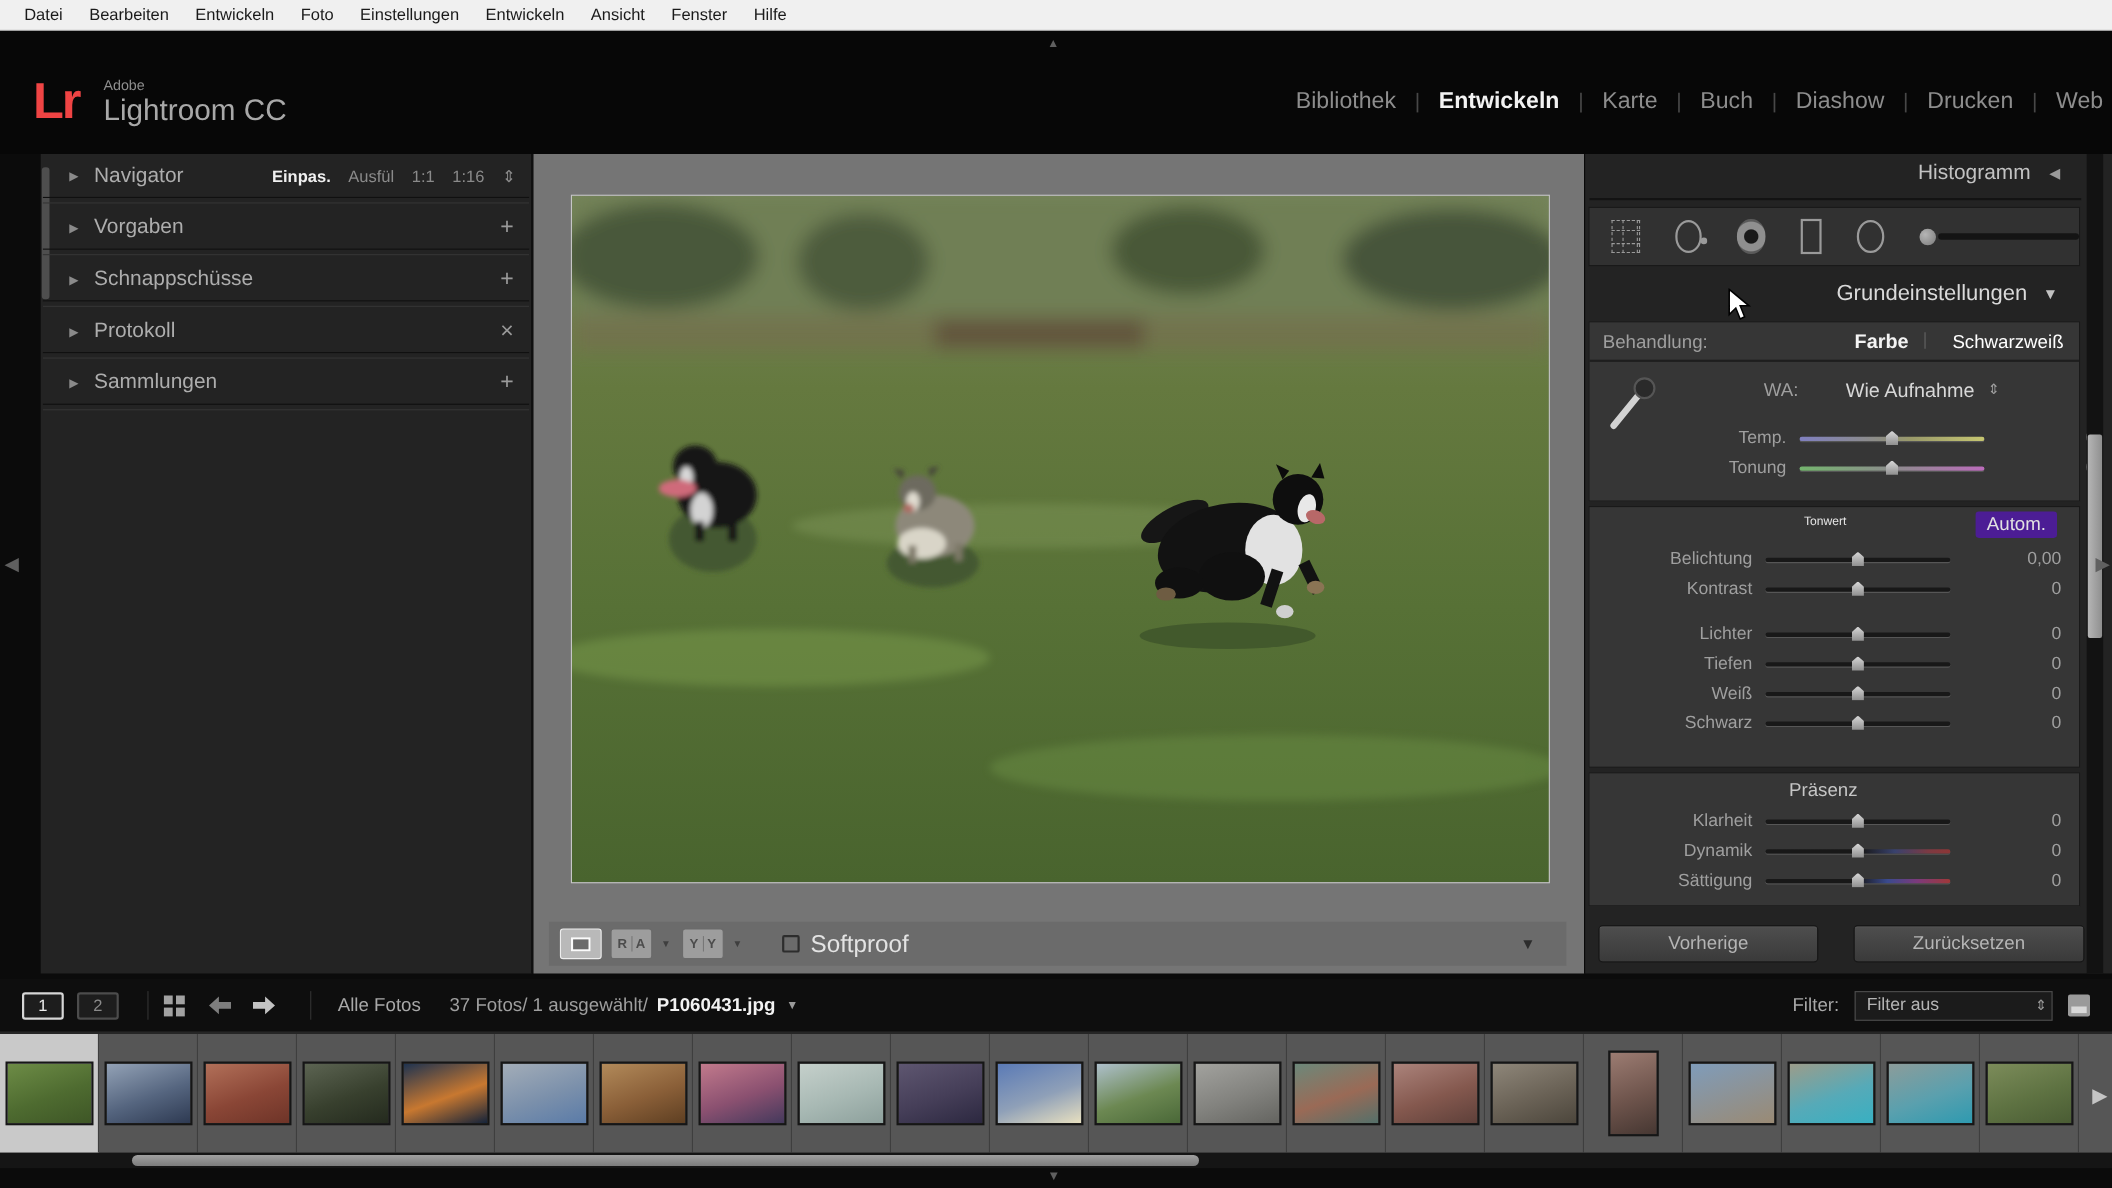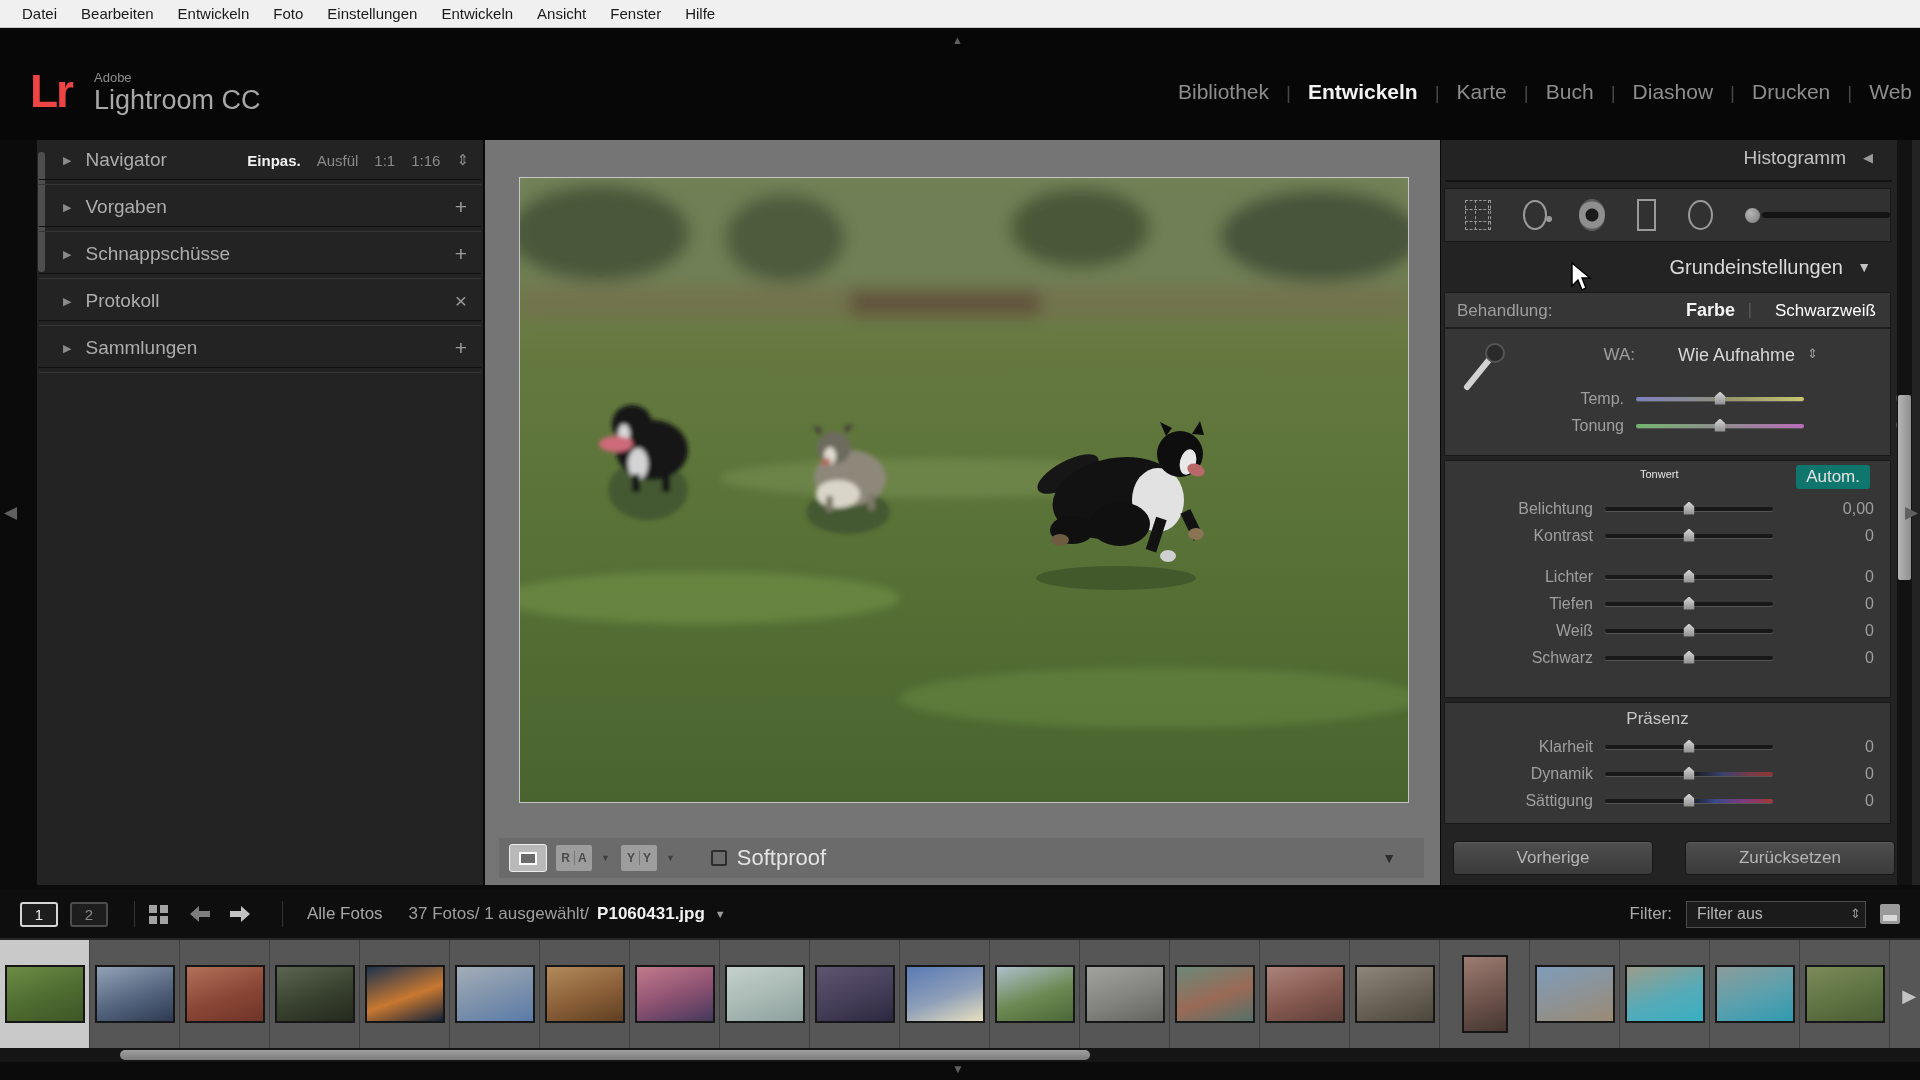--- a/index.html
+++ b/index.html
@@ -123,21 +123,21 @@
   .t-temp { background:linear-gradient(90deg,#8080c0,#8f8f7e 48%,#9a9a6a 60%,#c6c671); }
   .t-tint { background:linear-gradient(90deg,#74b56e,#8d8d8d 50%,#bb6cbb); }
   .t-vib  { background:linear-gradient(90deg,#181818 0%,#181818 52%,#39426e 70%,#7c3a43 88%,#8e3636 100%); }
   .t-sat  { background:linear-gradient(90deg,#181818 0%,#181818 50%,#3a4a8e 66%,#7c3a7c 82%,#a03838 100%); }
   #wb-sliders { position:absolute; left:0; top:92px; width:100%;margin-left:31px; }
 
   #box-tone { top:320px; height:238px; }
   #tone-head { position:relative; height:34px; }
   #tone-title { position:absolute; left:195px; top:7px; font-size:11px; color:#e5e5e5; }
   #auto-btn { position:absolute; right:20px; top:4px; font-size:17px; color:#e2e2e2;
-    background:#0f766e; border-radius:3px; padding:2px 10px; }
+    background:#4c1d95; border-radius:3px; padding:2px 10px; }
   .row-gap { height:14px; }
 
   #box-presence { top:562px; height:122px; }
   #presence-title { position:relative; text-align:center; font-size:17px; color:#c6c6c6;
     padding-top:6px; padding-bottom:4px; left:-10px; }
 
   #right-buttons { position:absolute; left:0; bottom:6px; width:100%; height:38px; }
   #btn-prev { left:12px; width:200px; }
   #btn-reset { left:244px; width:210px; }
 

